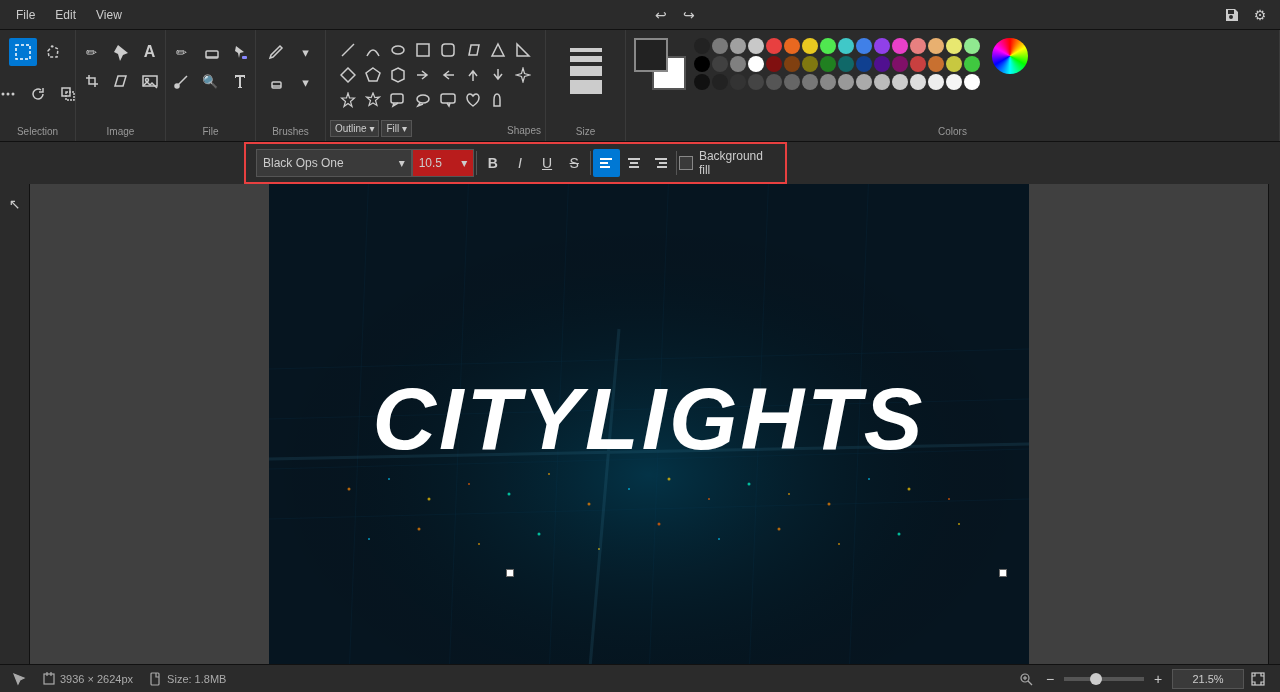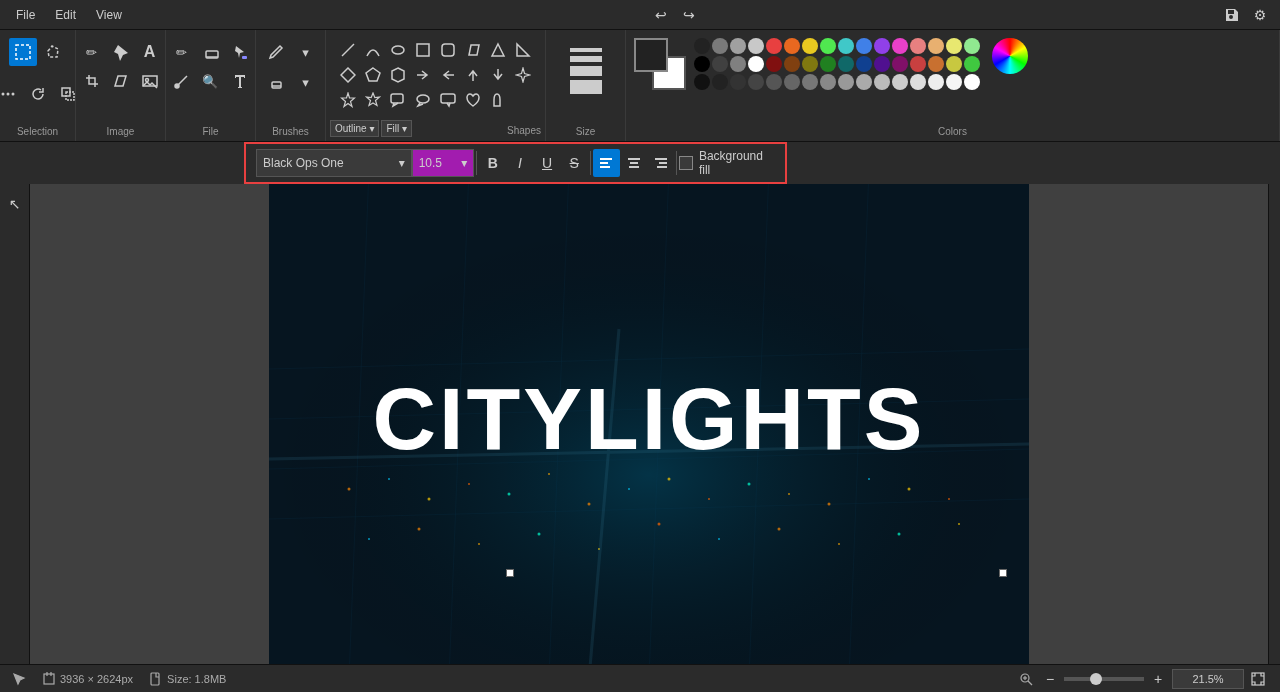--- a/index.html
+++ b/index.html
@@ -263,21 +263,21 @@
       padding: 2px 6px;
       height: 28px;
       font-size: 12px;
       cursor: pointer;
       width: 160px;
       display: flex;
       align-items: center;
       justify-content: space-between;
     }
     .size-select {
-      background: #a21caf;
+      background: #b91c1c;
       border: 1px solid #555;
       color: #ccc;
       padding: 2px 6px;
       height: 28px;
       font-size: 12px;
       cursor: pointer;
       width: 64px;
       display: flex;
       align-items: center;
       justify-content: space-between;
@@ -371,20 +371,21 @@
       transform: translate(-50%, -55%);
       font-family: 'Arial Black', 'Impact', sans-serif;
       font-size: 88px;
       font-weight: 900;
       color: white;
       letter-spacing: 4px;
       text-transform: uppercase;
       white-space: nowrap;
       text-shadow: none;
       font-stretch: condensed;
+      font-style: italic;
     }
     
     .sel-handle {
       position: absolute;
       width: 8px;
       height: 8px;
       background: white;
       border: 1px solid #666;
     }
     .right-scrollbar {

